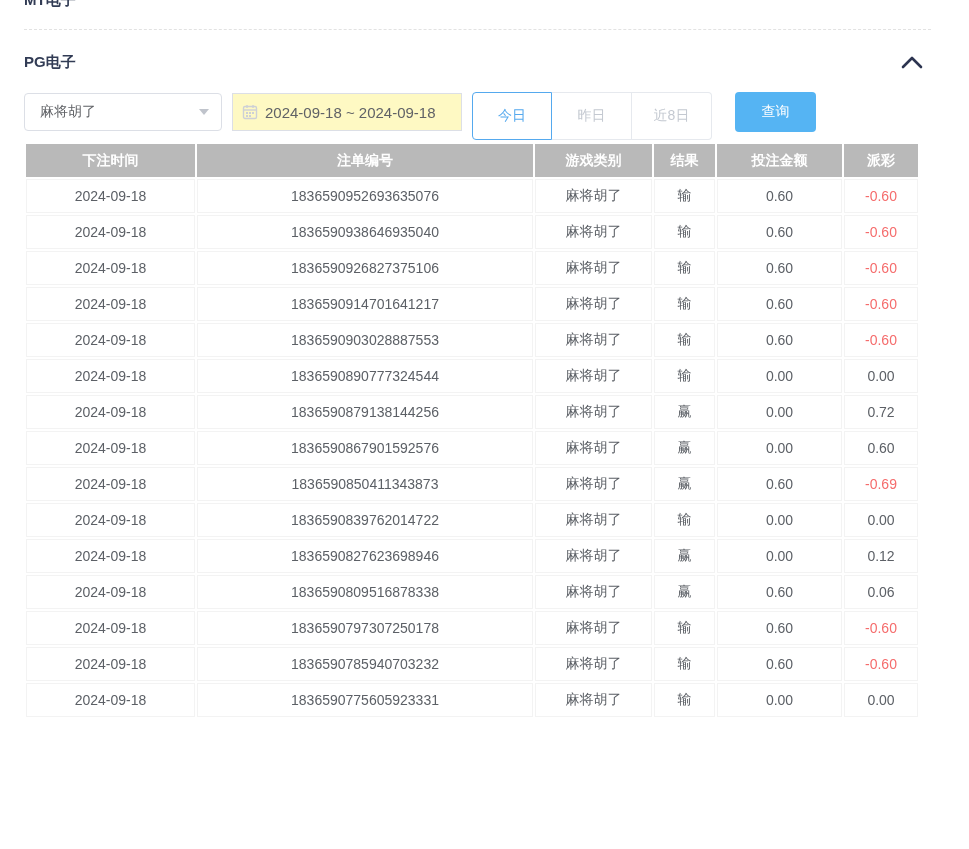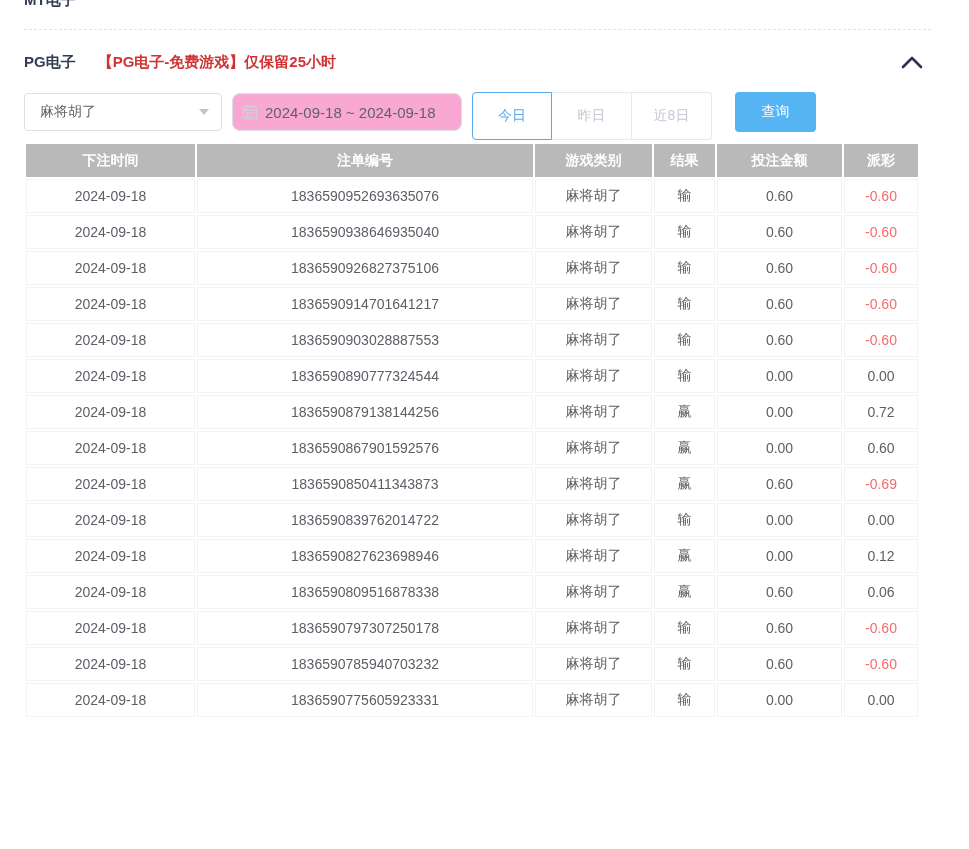--- a/index.html
+++ b/index.html
@@ -75,28 +75,28 @@
     width: 0; height: 0;
     border-left: 5px solid transparent;
     border-right: 5px solid transparent;
     border-top: 6px solid #c0c4cc;
   }
   .date-input {
     margin-left: 10px;
     width: 230px;
     height: 38px;
     border: 1px solid #dcdfe6;
-    border-radius: 8px;
+    border-radius: 0;
     display: flex;
     align-items: center;
     padding: 0 8px 0 9px;
     font-size: 15px;
     color: #606266;
     cursor: pointer;
-    background: #f9a8d4;
+    background: #fef9c3;
     white-space: nowrap;
   }
   .date-input .cal { margin-right: 7px; display: flex; }
   .btn-group {
     margin-left: 10px;
     display: flex;
     height: 40px;
   }
   .btn-group button {
     width: 80px;
@@ -179,21 +179,20 @@
 <body>
 
 <div class="page">
 
   <div class="prev-title">MT电子</div>
 
   <div class="divider"></div>
 
   <div class="section-header">
     <span class="section-title">PG电子</span>
-    <span class="section-notice">【PG电子-免费游戏】仅保留25小时</span>
     <span class="collapse-icon">
       <svg width="22" height="13" viewBox="0 0 22 13">
         <polyline points="2,11 11,2 20,11" fill="none" stroke="#2c3450" stroke-width="2.6" stroke-linecap="round" stroke-linejoin="round"></polyline>
       </svg>
     </span>
   </div>
 
   <div class="filter-row">
     <div class="select">
       <span>麻将胡了</span>

